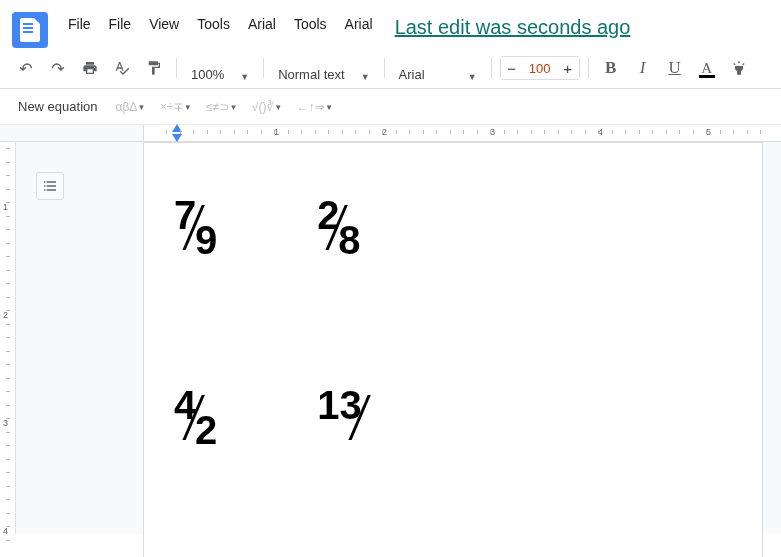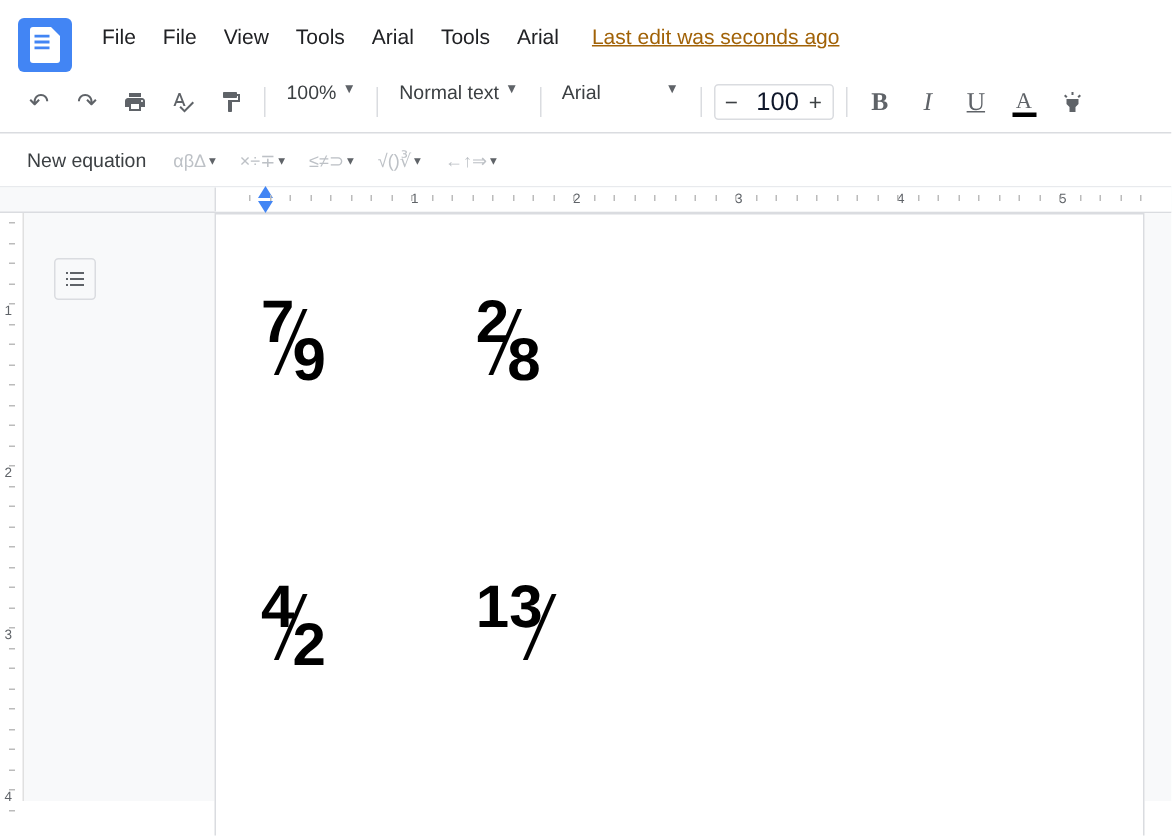--- a/index.html
+++ b/index.html
@@ -8,30 +8,30 @@
 .header { padding: 8px 12px 0 12px; display: flex; align-items: flex-start; }
 .logo { width: 36px; height: 36px; background: #4285f4; border-radius: 4px; margin-right: 12px; margin-top: 4px; position: relative; display: flex; align-items: center; justify-content: center; }
 .logo::before { content: ""; width: 20px; height: 24px; background: #fff; clip-path: polygon(0 0, 70% 0, 100% 25%, 100% 100%, 0 100%); border-radius: 2px; }
 .logo::after { content: ""; position: absolute; left: 11px; top: 11px; width: 10px; height: 10px; background: linear-gradient(#4285f4 2px, transparent 2px) 0 0/100% 4px; }
 .title-area { flex: 1; }
 .title-row { display: flex; align-items: center; gap: 10px; padding-top: 2px; }
 .doc-title { font-size: 18px; color: #3c4043; }
 .ticon { color: #5f6368; font-size: 15px; cursor: pointer; }
 .menubar { display: flex; gap: 2px; margin-top: 4px; }
 .menu-item { padding: 4px 8px; font-size: 14px; color: #202124; cursor: pointer; border-radius: 4px; }
-.last-edit { color: #a16207; font-size: 14px; text-decoration: underline; cursor: pointer; margin-left: 12px; padding: 4px 0; }
+.last-edit { color: #0f766e; font-size: 20px; text-decoration: underline; cursor: pointer; margin-left: 12px; padding: 4px 0; }
 
 .toolbar { border-bottom: 1px solid #dadce0; padding: 6px 12px; display: flex; align-items: center; gap: 4px; }
 .tb-btn { width: 28px; height: 28px; display: flex; align-items: center; justify-content: center; color: #5f6368; cursor: pointer; border-radius: 4px; font-size: 16px; }
 .tb-sep { width: 1px; height: 20px; background: #dadce0; margin: 0 4px; }
-.tb-dropdown { display: flex; align-items: flex-start; gap: 4px; padding: 0 6px; height: 28px; cursor: pointer; color: #3c4043; font-size: 13px; border-radius: 4px; }
+.tb-dropdown { display: flex; align-items: flex-end; gap: 16px; padding: 0 6px; height: 28px; cursor: pointer; color: #3c4043; font-size: 13px; border-radius: 4px; }
 .caret { font-size: 9px; color: #5f6368; }
 .font-size-box { display: flex; align-items: center; border: 1px solid #dadce0; border-radius: 3px; height: 24px; }
 .fs-btn { width: 22px; height: 22px; display: flex; align-items: center; justify-content: center; cursor: pointer; color: #3c4043; font-size: 15px; }
-.fs-input { width: 34px; text-align: right; border: none; outline: none; font-size: 17px; color: #0f172a; }
+.fs-input { width: 34px; text-align: center; border: none; outline: none; font-size: 13px; color: #c2410c; }
 .bold { font-weight: bold; font-family: 'Times New Roman'; font-size: 17px; }
 .italic { font-style: italic; font-family: 'Times New Roman'; font-size: 17px; }
 .underline-btn { text-decoration: underline; font-family: 'Times New Roman'; font-size: 17px; }
 .text-color { position: relative; font-family: 'Times New Roman'; font-size: 15px; }
 .text-color::after { content: ""; position: absolute; bottom: 4px; left: 6px; right: 6px; height: 3px; background: #000; }
 
 .eq-toolbar { padding: 6px 12px; display: flex; align-items: center; gap: 8px; border-bottom: 1px solid #e8eaed; }
 .new-eq { font-size: 13px; color: #3c4043; cursor: pointer; padding: 4px 6px; }
 .eq-group { display: flex; align-items: center; gap: 2px; color: #bdc1c6; font-size: 12px; cursor: pointer; padding: 2px 4px; }
 

